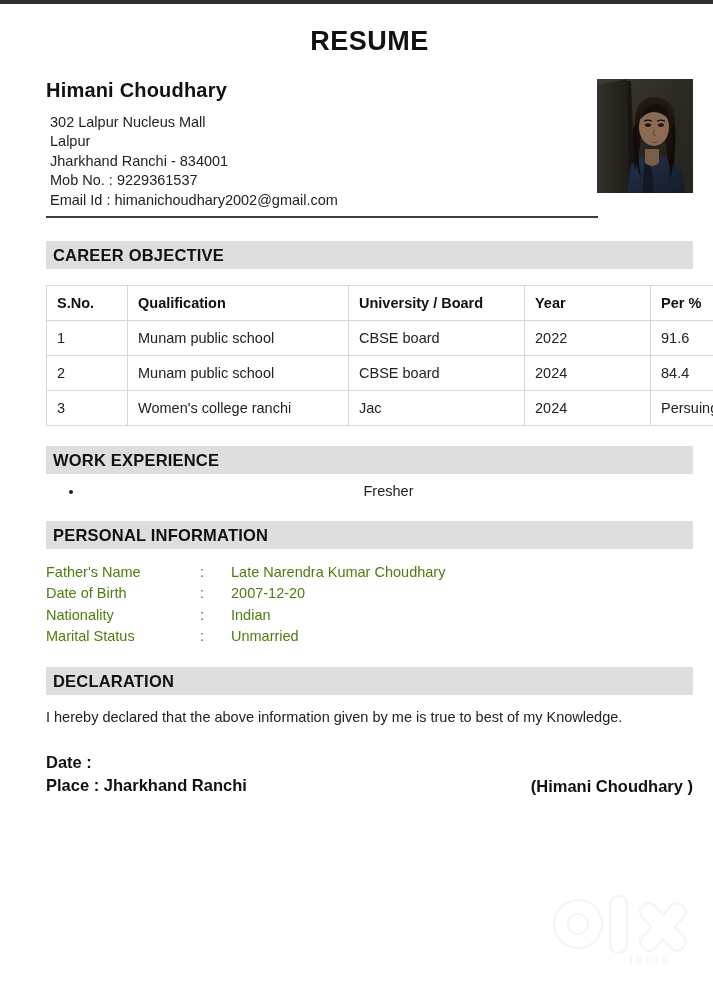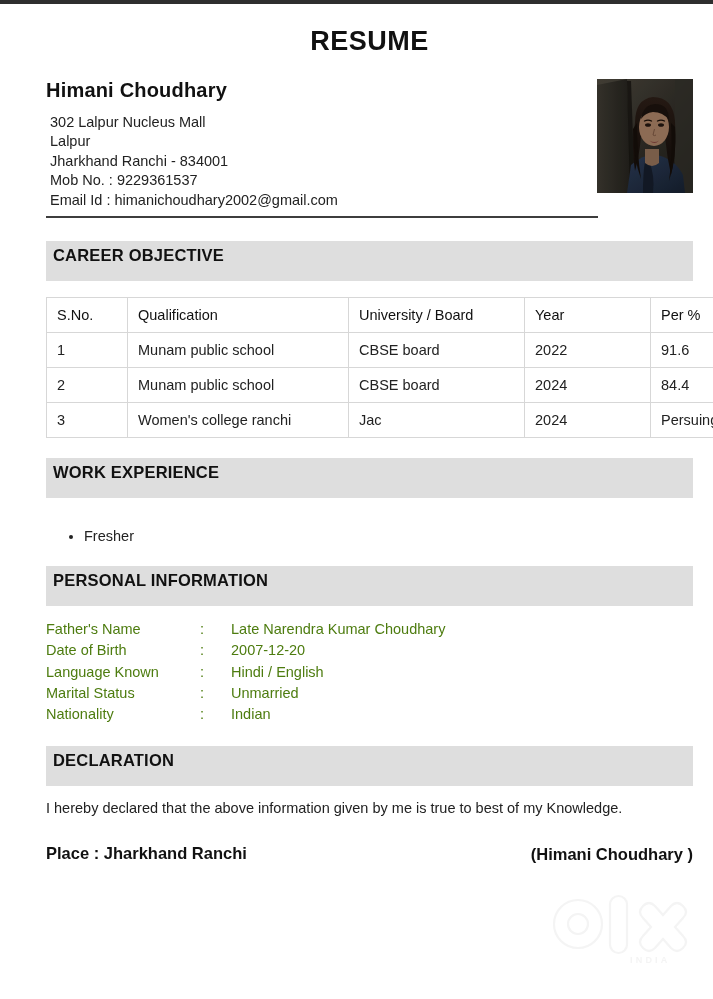--- a/index.html
+++ b/index.html
@@ -86,21 +86,21 @@
   .header-rule {
     margin-top: 6px;
     width: 552px;
     height: 2px;
     background: #3d3d3d;
   }
 
   
   .section-bar {
     background: #dedede;
-    height: 40px;
+    height: 28px;
     line-height: 28px;
     padding-left: 7px;
     font-size: 16.5px;
     font-weight: bold;
     color: #111;
     letter-spacing: 0.2px;
     box-sizing: border-box;
   }
   .sec-gap-lg { margin-top: 23px; }
   .sec-gap-md { margin-top: 20px; }
@@ -125,34 +125,35 @@
     border: 1px solid #d7d7d7;
     text-align: left;
     font-size: 14.5px;
     color: #222;
     padding: 7px 10px;
     height: 20px;
     overflow: hidden;
     white-space: nowrap;
   }
   table.academic th {
-    font-weight: normal;
+    font-weight: bold;
     color: #111;
   }
   .col-sno   { width: 60px;  }
   .col-qual  { width: 200px; }
   .col-univ  { width: 155px; }
   .col-year  { width: 105px; }
   .col-per   { width: 127px; }
   td.cell-sno { text-align: center; }
 
   
   ul.bullets {
-    margin: 28px 0 0 0;
+    margin: 7px 0 0 0;
     padding-left: 38px;
+    text-align: center;
   }
   ul.bullets li {
     font-size: 14.5px;
     line-height: 20px;
     color: #222;
   }
 
   
   .info-table {
     margin-top: 13px;
@@ -329,41 +330,37 @@
           <td class="info-label">Father's Name</td>
           <td class="info-colon">:</td>
           <td>Late Narendra Kumar Choudhary</td>
         </tr>
         <tr>
           <td class="info-label">Date of Birth</td>
           <td class="info-colon">:</td>
           <td>2007-12-20</td>
         </tr>
         <tr>
-          <td class="info-label">Language Known</td>
+          <td class="info-label">Nationality</td>
           <td class="info-colon">:</td>
-          <td>Hindi / English</td>
+          <td>Indian</td>
         </tr>
         <tr>
           <td class="info-label">Marital Status</td>
           <td class="info-colon">:</td>
           <td>Unmarried</td>
         </tr>
-        <tr>
-          <td class="info-label">Nationality</td>
-          <td class="info-colon">:</td>
-          <td>Indian</td>
-        </tr>
       </tbody>
     </table>
 
     <div class="section-bar sec-gap-md">DECLARATION</div>
     <p class="body-text">I hereby declared that the above information given by me is true to best of my Knowledge.</p>
 
     <div class="footer-block">
+      <div class="footer-line">Date :</div>
       <div class="footer-line">Place : Jharkhand Ranchi</div>
       <div class="signature-name">(Himani Choudhary )</div>
     </div>
 
   </div>
 
   <div class="watermark">
     <svg width="146" height="78" viewBox="0 0 146 78" xmlns="http://www.w3.org/2000/svg" aria-hidden="true">
       <g fill="none" stroke="#f4f4f4" stroke-width="2.2">
         <circle cx="30" cy="34" r="24"></circle>

